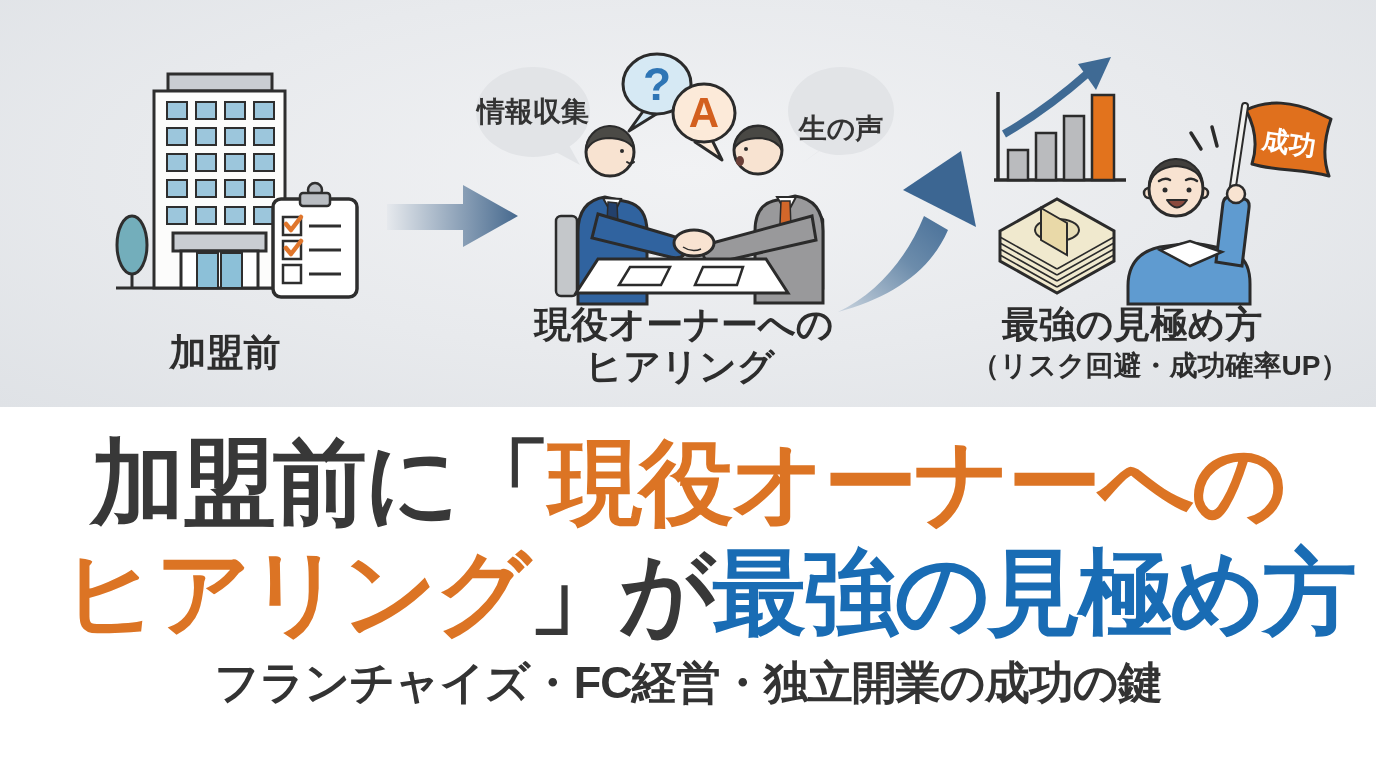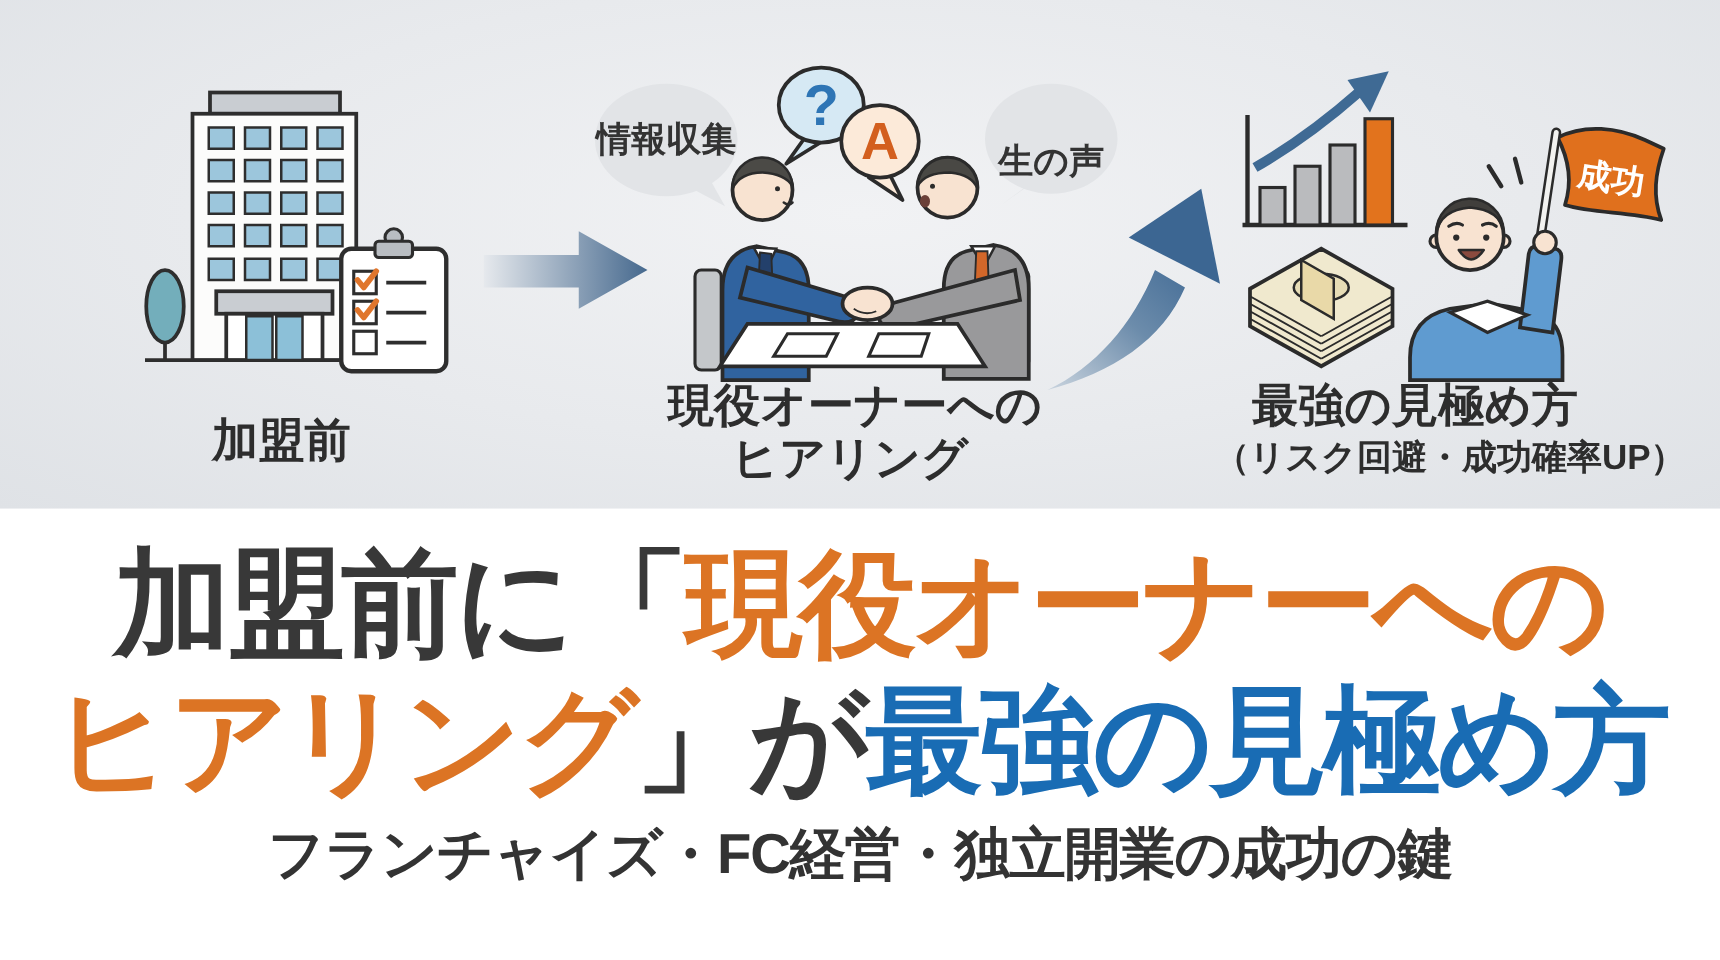--- a/index.html
+++ b/index.html
@@ -190,15 +190,15 @@
   <div class="ov bubble-txt" style="left:841px;top:115px;">生の声</div>
   <div class="ov flag-txt" style="left:1289px;top:130px;">成功</div>
 
   <div class="ov scene-label" style="left:225px;top:318px;margin-top:16px;">加盟前</div>
   <div class="ov scene-label" style="left:684px;top:306px;">現役オーナーへの</div>
   <div class="ov scene-label" style="left:680px;top:348px;">ヒアリング</div>
   <div class="ov scene-label" style="left:1132px;top:306px;">最強の見極め方</div>
   <div class="ov scene-sub" style="left:1132px;top:352px;margin-left:28px;">（リスク回避・成功確率UP）</div>
 
   <div class="ov headline" style="top:436px;text-align:right;"><span class="dk">加盟前に「</span><span class="or">現役オーナーへの</span></div>
-  <div class="ov headline" style="top:546px;"><span class="or">ヒアリング</span><span class="dk">」が</span><span class="bl">最強の見極め方</span></div>
+  <div class="ov headline" style="top:546px;margin-left:20px;"><span class="or">ヒアリング</span><span class="dk">」が</span><span class="bl">最強の見極め方</span></div>
   <div class="ov subline" style="top:660px;">フランチャイズ・FC経営・独立開業の成功の鍵</div>
 </div>
 
 </body></html>

